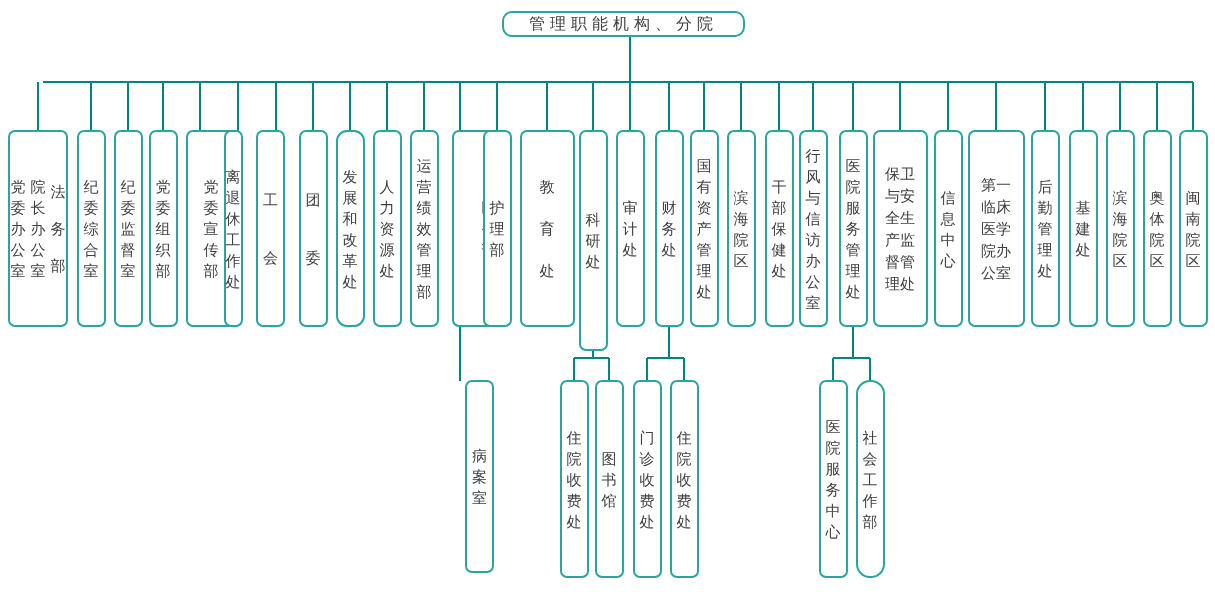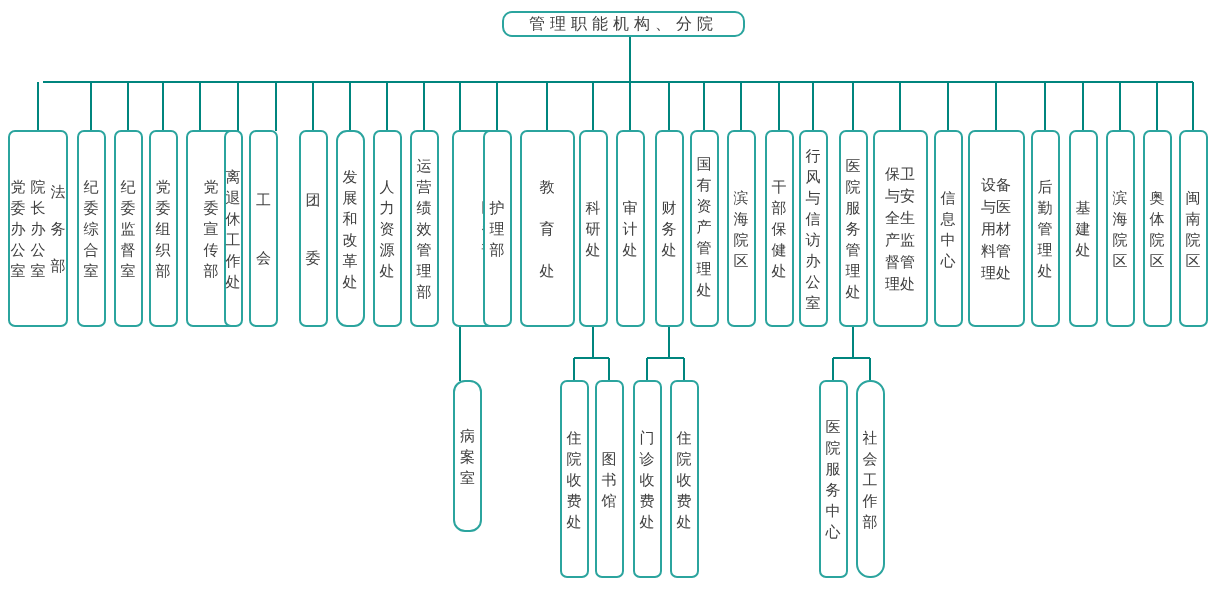--- a/index.html
+++ b/index.html
@@ -105,21 +105,21 @@
       </div>
       <div class="node" style="left: 148.5px; top: 130px; width: 29px; height: 197px;">
         <span class="vcol p21">党委组织部</span>
       </div>
       <div class="node" style="left: 185.5px; top: 130px; width: 51px; height: 197px;">
         <span class="vcol p21">党委宣传部</span>
       </div>
       <div class="node" style="left: 223.5px; top: 130px; width: 19px; height: 197px; justify-content: flex-end;">
         <span class="vcol p21">离退休工作处</span>
       </div>
-      <div class="node" style="left: 249px; top: 130px; width: 29px; height: 197px;">
+      <div class="node" style="left: 256px; top: 130px; width: 29px; height: 197px;">
         <span class="vcol p58">工会</span>
       </div>
       <div class="node" style="left: 298.5px; top: 130px; width: 29px; height: 197px;">
         <span class="vcol p58">团委</span>
       </div>
       <div class="node" style="left: 335.5px; top: 130px; width: 29px; height: 197px; border-radius: 11px;">
         <span class="vcol p21">发展和改革处</span>
       </div>
       <div class="node" style="left: 372.5px; top: 130px; width: 29px; height: 197px;">
         <span class="vcol p21">人力资源处</span>
@@ -129,30 +129,30 @@
       </div>
       <div class="node" style="left: 452px; top: 130px; width: 47px; height: 197px; justify-content: flex-end;">
         <span class="vcol p21">医务部</span>
       </div>
       <div class="node" style="left: 482.5px; top: 130px; width: 29px; height: 197px;">
         <span class="vcol p21">护理部</span>
       </div>
       <div class="node" style="left: 519.5px; top: 130px; width: 55px; height: 197px;">
         <span class="vcol p42">教育处</span>
       </div>
-      <div class="node" style="left: 578.5px; top: 130px; width: 29px; height: 197px; justify-content: center;">
+      <div class="node" style="left: 578.5px; top: 130px; width: 29px; height: 221px; justify-content: center;">
         <span class="vcol p21">科研处</span>
       </div>
       <div class="node" style="left: 615.5px; top: 130px; width: 29px; height: 197px;">
         <span class="vcol p21">审计处</span>
       </div>
       <div class="node" style="left: 654.5px; top: 130px; width: 29px; height: 197px;">
         <span class="vcol p21">财务处</span>
       </div>
-      <div class="node" style="left: 689.5px; top: 130px; width: 29px; height: 197px; font-family: Liberation Mono, monospace;">
+      <div class="node" style="left: 689.5px; top: 130px; width: 29px; height: 197px;">
         <span class="vcol p21">国有资产管理处</span>
       </div>
       <div class="node" style="left: 726.5px; top: 130px; width: 29px; height: 197px;">
         <span class="vcol p21">滨海院区</span>
       </div>
       <div class="node" style="left: 764.5px; top: 130px; width: 29px; height: 197px;">
         <span class="vcol p21">干部保健处</span>
       </div>
       <div class="node" style="left: 798.5px; top: 130px; width: 29px; height: 197px;">
         <span class="vcol p21">行风与信访办公室</span>
@@ -160,38 +160,38 @@
       <div class="node" style="left: 838.5px; top: 130px; width: 29px; height: 197px;">
         <span class="vcol p21">医院服务管理处</span>
       </div>
       <div class="node" style="left: 872.5px; top: 130px; width: 55px; height: 197px;">
         <span class="wrap2">保卫与安全生产监督管理处</span>
       </div>
       <div class="node" style="left: 933.5px; top: 130px; width: 29px; height: 197px;">
         <span class="vcol p21">信息中心</span>
       </div>
       <div class="node" style="left: 967.5px; top: 130px; width: 57px; height: 197px;">
-        <span class="wrap2">设备与医用材料管理处</span>
+        <span class="wrap2">第一临床医学院办公室</span>
       </div>
       <div class="node" style="left: 1030.5px; top: 130px; width: 29px; height: 197px;">
         <span class="vcol p21">后勤管理处</span>
       </div>
       <div class="node" style="left: 1068.5px; top: 130px; width: 29px; height: 197px;">
         <span class="vcol p21">基建处</span>
       </div>
       <div class="node" style="left: 1105.5px; top: 130px; width: 29px; height: 197px; justify-content: center;">
         <span class="vcol p21">滨海院区</span>
       </div>
       <div class="node" style="left: 1142.5px; top: 130px; width: 29px; height: 197px;">
         <span class="vcol p21">奥体院区</span>
       </div>
       <div class="node" style="left: 1178.5px; top: 130px; width: 29px; height: 197px;">
         <span class="vcol p21">闽南院区</span>
       </div>
-      <div class="node" style="left: 453px; top: 380px; width: 29px; height: 152px; border-radius: 12px;">
+      <div class="node" style="left: 465px; top: 380px; width: 29px; height: 193px;">
         <span class="vcol p21">病案室</span>
       </div>
       <div class="node" style="left: 559.5px; top: 380px; width: 29px; height: 198px;">
         <span class="vcol p21">住院收费处</span>
       </div>
       <div class="node" style="left: 594.5px; top: 380px; width: 29px; height: 198px;">
         <span class="vcol p21">图书馆</span>
       </div>
       <div class="node" style="left: 632.5px; top: 380px; width: 29px; height: 198px;">
         <span class="vcol p21">门诊收费处</span>

